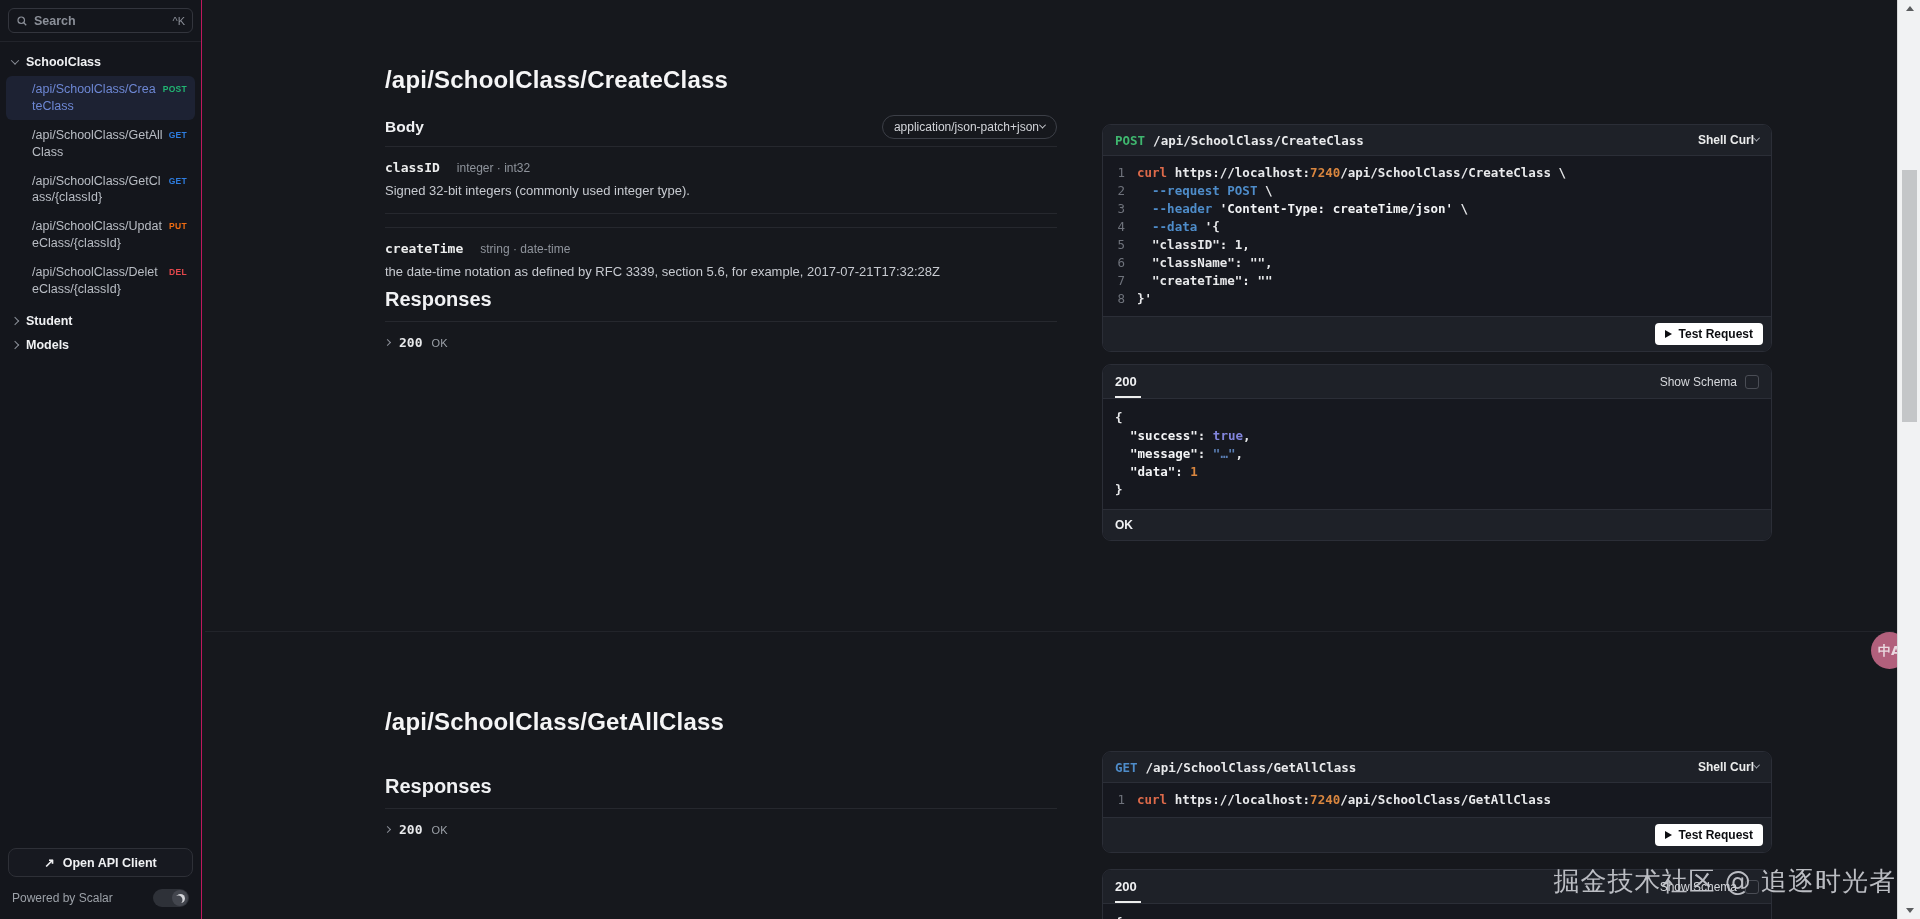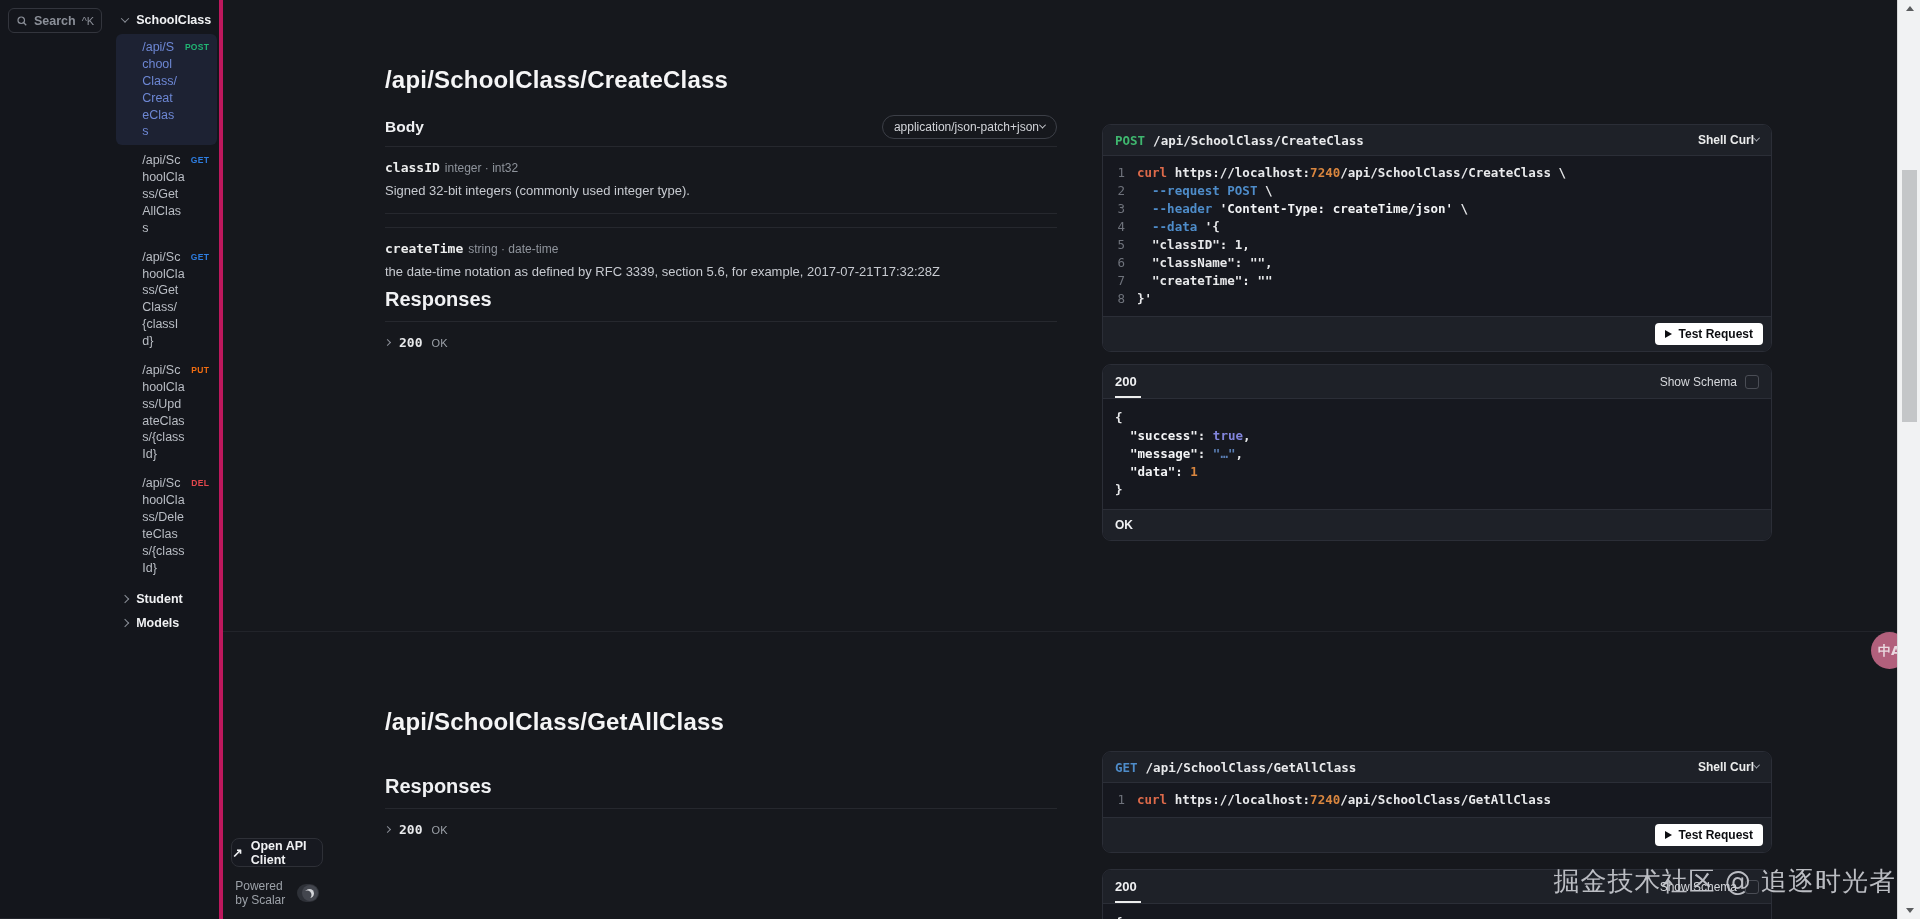--- a/index.html
+++ b/index.html
@@ -5,23 +5,23 @@
   * { margin:0; padding:0; box-sizing:border-box; }
   html,body { width:1920px; height:919px; overflow:hidden; }
   body {
     background:#16181d;
     font-family:"Liberation Sans", sans-serif;
     color:#e8e9eb;
     position:relative;
   }
   
   .sidebar {
-    position:absolute; left:0; top:0; bottom:0; width:223px;
-    background:#14161c; border-right:4px solid #be185d;
-    display:flex; flex-direction:row; z-index:5;
+    position:absolute; left:0; top:0; bottom:0; width:202px;
+    background:#14161c; border-right:1px solid #be185d;
+    display:flex; flex-direction:column; z-index:5;
   }
   .search-wrap { padding:8px; border-bottom:1px solid #22242b; }
   .search-box {
     height:25px; border:1px solid #33353d; border-radius:6px;
     display:flex; align-items:center; gap:6px; padding:0 7px;
     color:#8b8f98; font-size:12.5px; font-weight:600;
   }
   .search-box .kbd { margin-left:auto; font-size:11px; color:#8b8f98; font-weight:400; }
   .nav { padding:8px 6px; font-size:12.5px; }
   .group-header {
@@ -63,21 +63,21 @@
   .leftcol { position:absolute; left:180px; width:672px; }
   .body-row { display:flex; align-items:center; justify-content:space-between; height:26px; }
   .sec-heading { font-size:15.5px; font-weight:700; color:#f0f1f3; }
   .ct-pill {
     display:flex; align-items:center; gap:1px; height:24px; padding:0 11px;
     border:1px solid #3c3f47; border-radius:12px; font-size:12px; color:#d2d4d9; cursor:pointer;
   }
   .ct-pill .chev { width:5px; height:5px; margin-top:-2px; }
   hr.div { border:none; border-top:1px solid #26282e; margin-top:6px; }
   .field { }
-  .field-name-row { display:flex; align-items:baseline; gap:5px; margin-top:13px; }
+  .field-name-row { display:flex; align-items:baseline; gap:17px; margin-top:13px; }
   .fname { font-family:"DejaVu Sans Mono", monospace; font-weight:700; font-size:13px; color:#eceded; }
   .ftype { font-size:12px; color:#8f949c; }
   .fdesc { font-size:13px; color:#c7cad0; margin-top:7px; line-height:1.35; }
   .resp-block .sec-heading { font-size:20px; }
   .resp-row { display:flex; align-items:center; gap:9px; margin-top:13px; cursor:pointer; }
   .resp-row .chev { color:#8b8f98; width:5px; height:5px; }
   .resp-code { font-family:"DejaVu Sans Mono", monospace; font-weight:700; font-size:13px; color:#e8e9eb; }
   .resp-label { font-size:11px; color:#9ca1a8; letter-spacing:.3px; }
   .section-divider { position:absolute; left:0; top:631px; width:1689px; height:1px; background:#22242a; }
   

